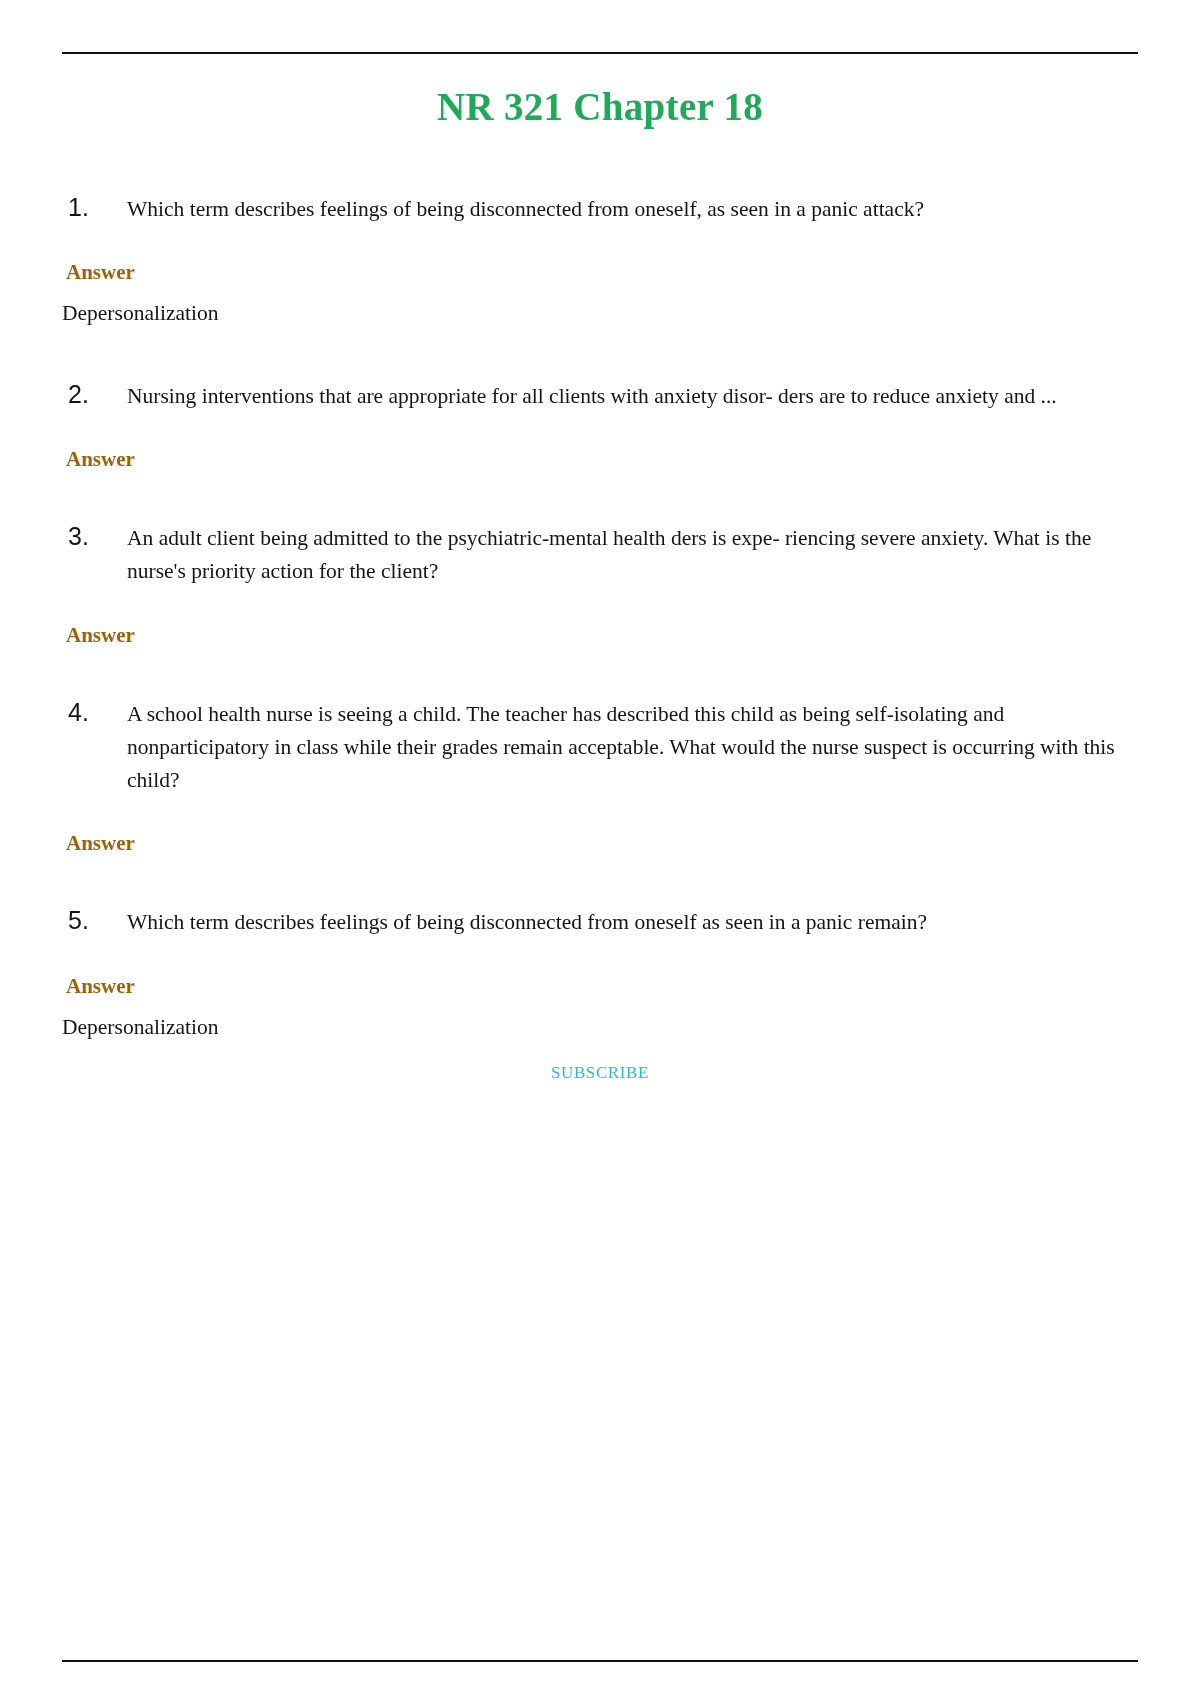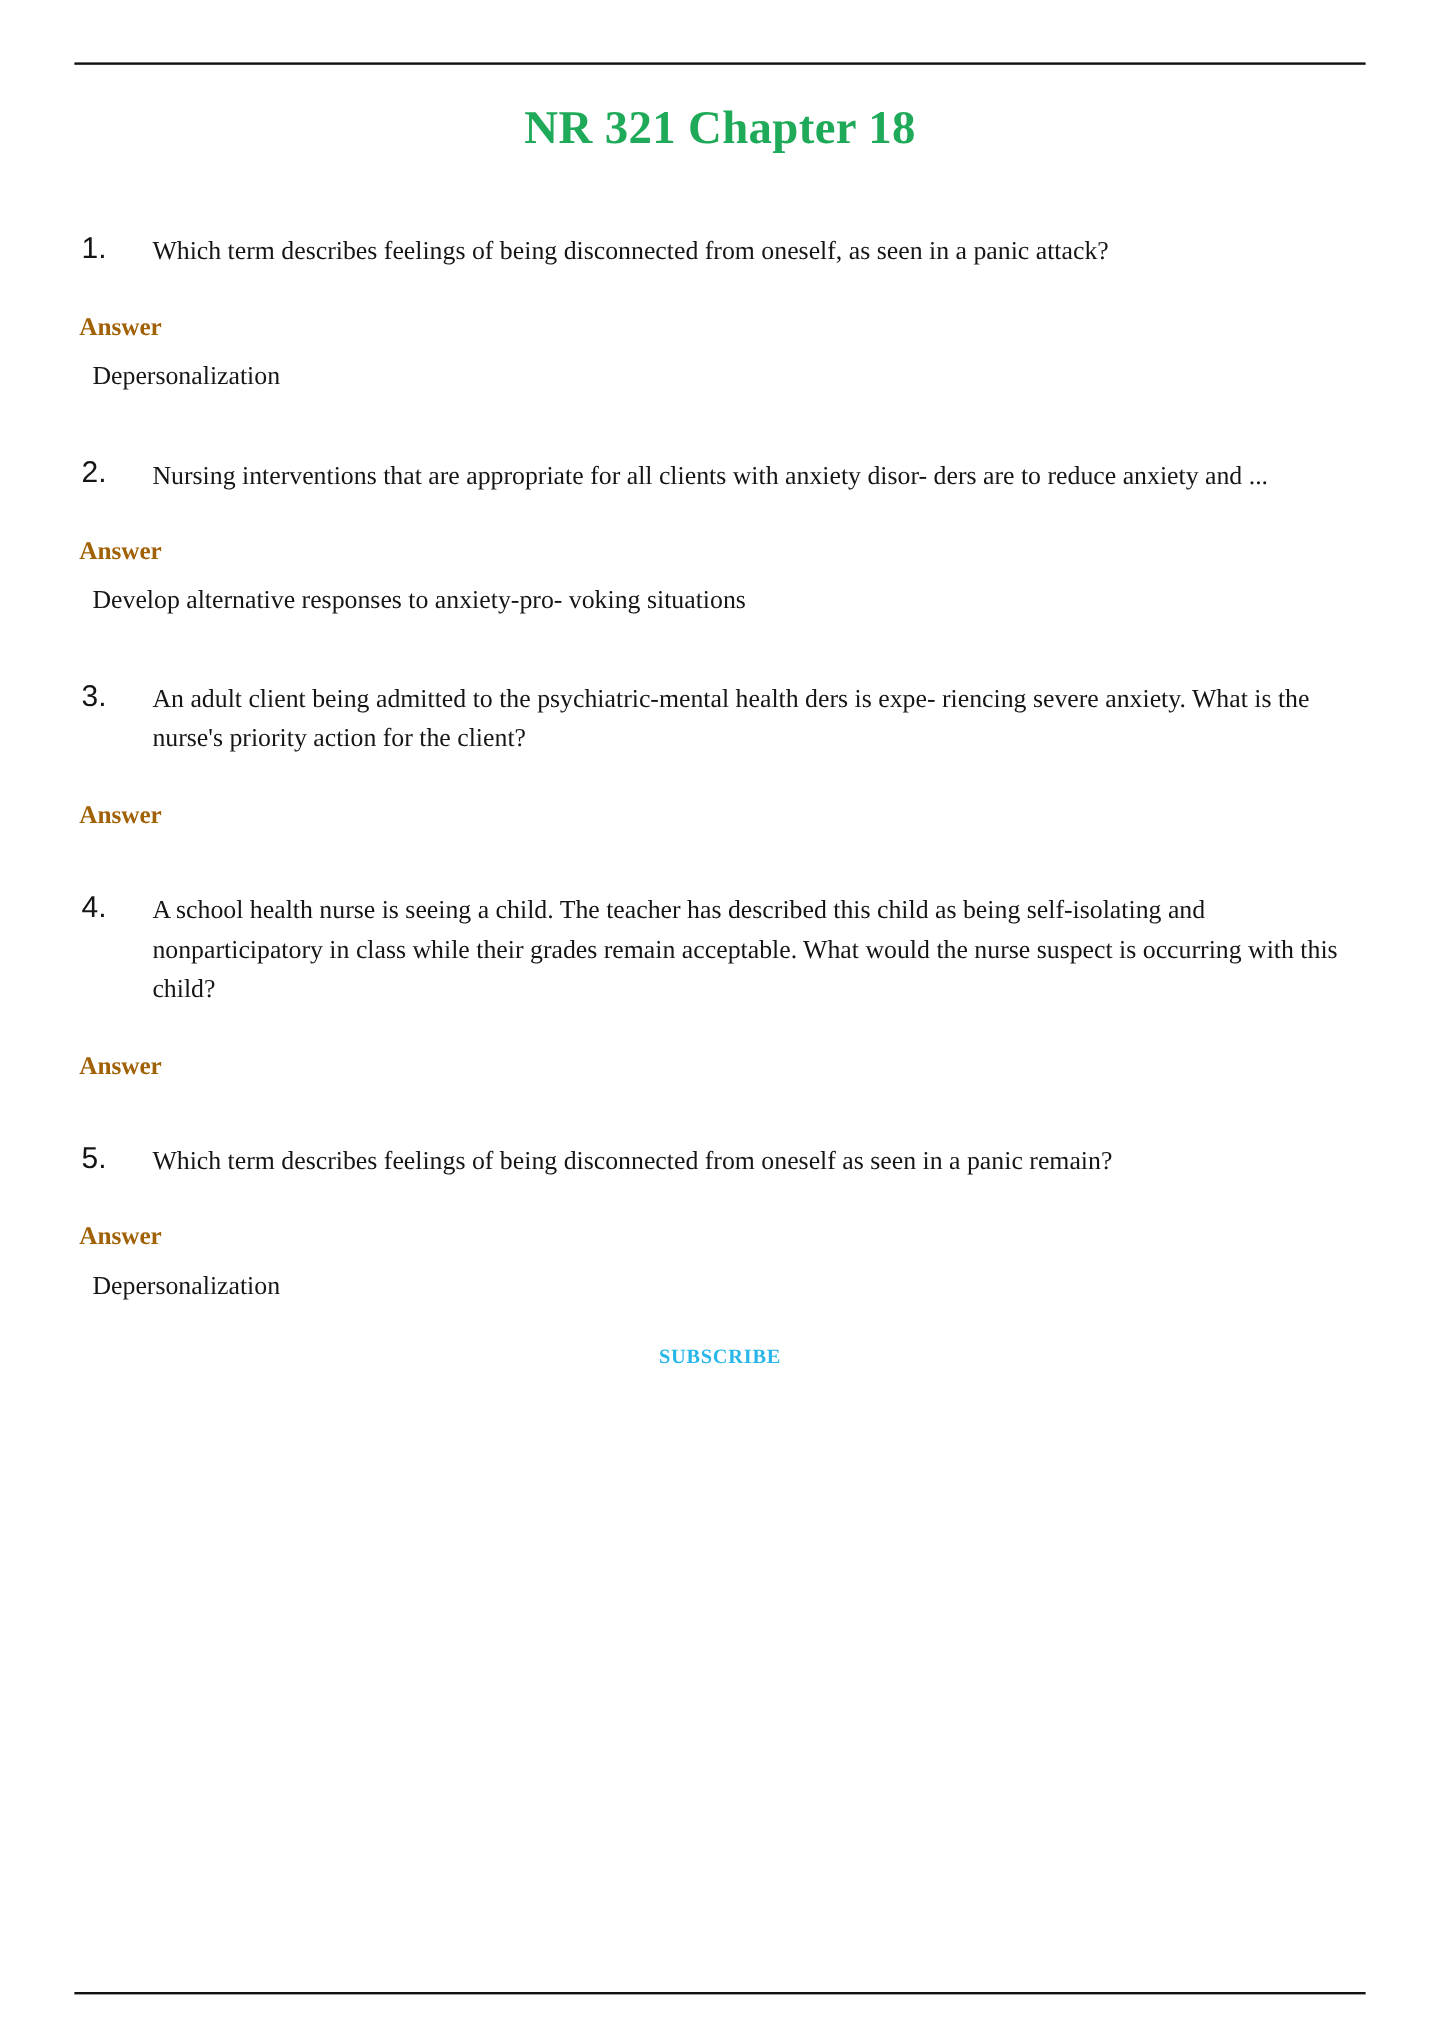--- a/index.html
+++ b/index.html
@@ -80,31 +80,31 @@
   .answer-label {
     color: #a16207;
     font-weight: bold;
     font-size: 21px;
     margin: 34px 0 0 4px;
     font-family: "Liberation Serif", serif;
   }
   .answer-text {
     font-size: 21.5px;
     color: #151515;
-    margin: 12px 0 0 15px;
+    margin: 12px 0 0 0;
     line-height: 1.5;
   }
   .spacer-lg { height: 40px; }
   .subscribe {
     text-align: center;
     color: #29b6e8;
-    font-weight: bold;
+    font-weight: normal;
     font-size: 17px;
     letter-spacing: 0.6px;
-    margin-top: 34px;
+    margin-top: 20px;
     font-family: "Liberation Serif", serif;
     cursor: pointer;
   }
 </style>
 </head>
 <body>
 
 <div class="page">
   <div class="content">
 
@@ -124,21 +124,20 @@
       </div>
 
       <div class="spacer-lg"></div>
 
       <div class="qa-item">
         <div class="question">
           <span class="q-num">2.</span>
           <span class="q-text">Nursing interventions that are appropriate for all clients with anxiety disor- ders are to reduce anxiety and ...</span>
         </div>
         <div class="answer-label">Answer</div>
-        <div class="answer-text">Develop alternative responses to anxiety-pro- voking situations</div>
       </div>
 
       <div class="spacer-lg"></div>
 
       <div class="qa-item">
         <div class="question">
           <span class="q-num">3.</span>
           <span class="q-text">An adult client being admitted to the psychiatric-mental health ders is expe- riencing severe anxiety. What is the nurse's priority action for the client?</span>
         </div>
         <div class="answer-label">Answer</div>

